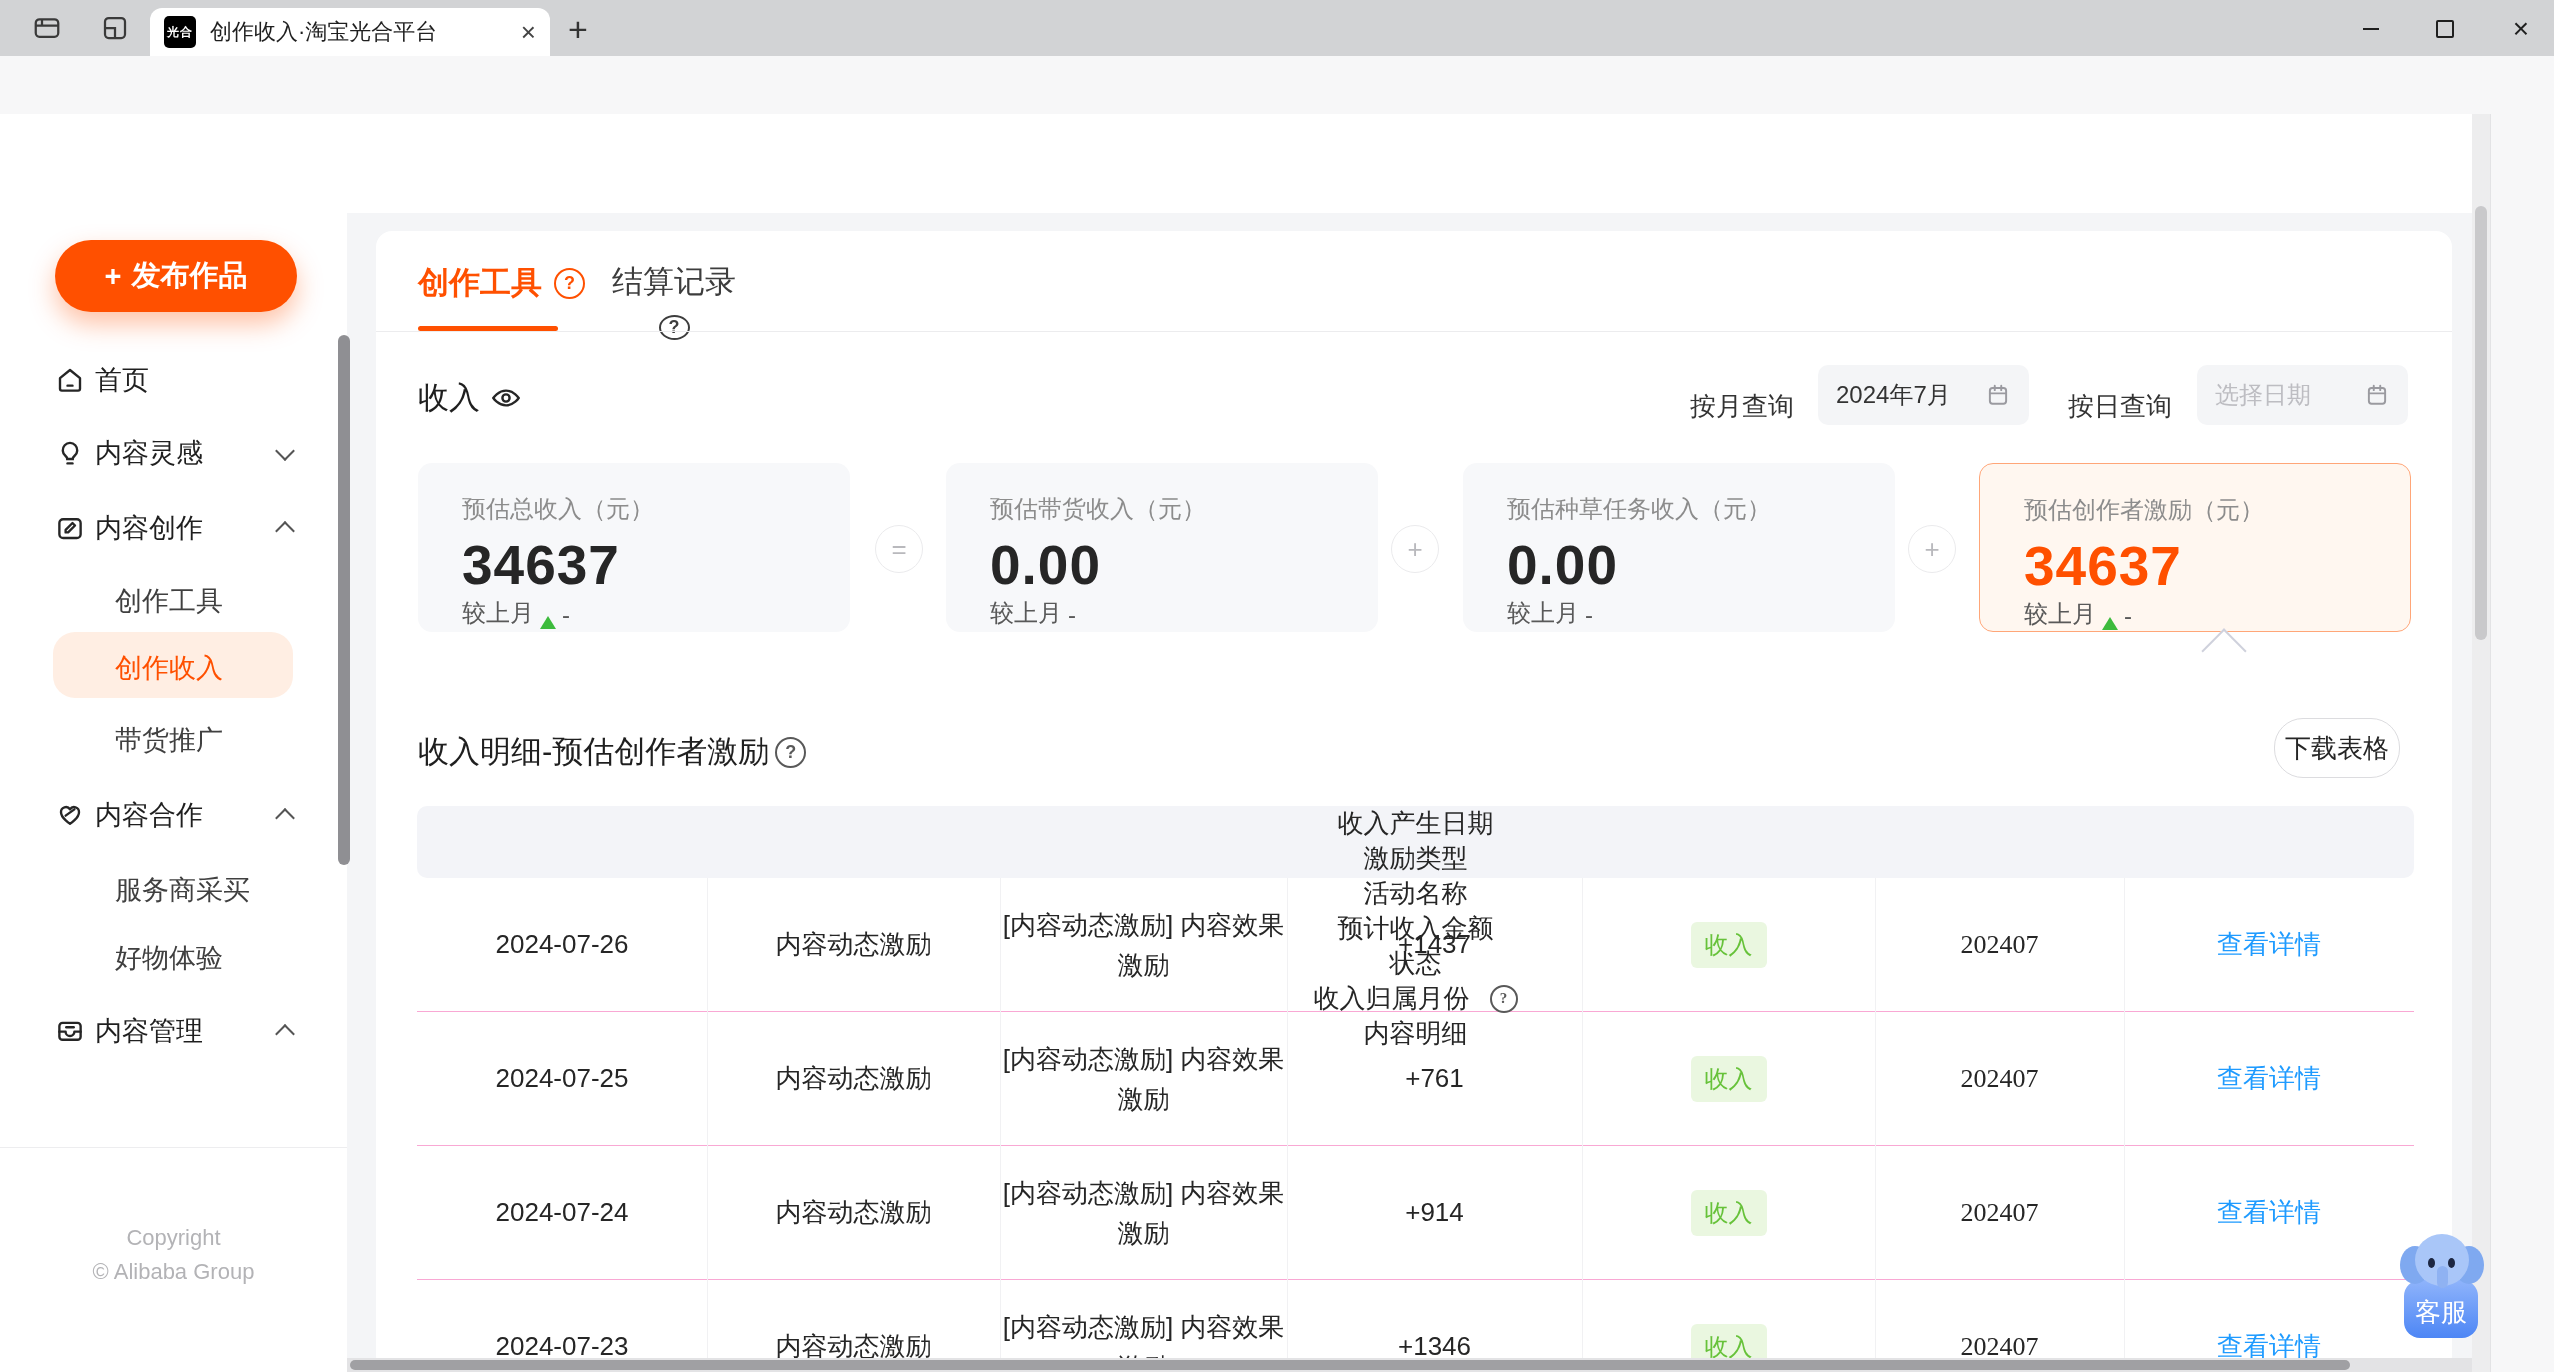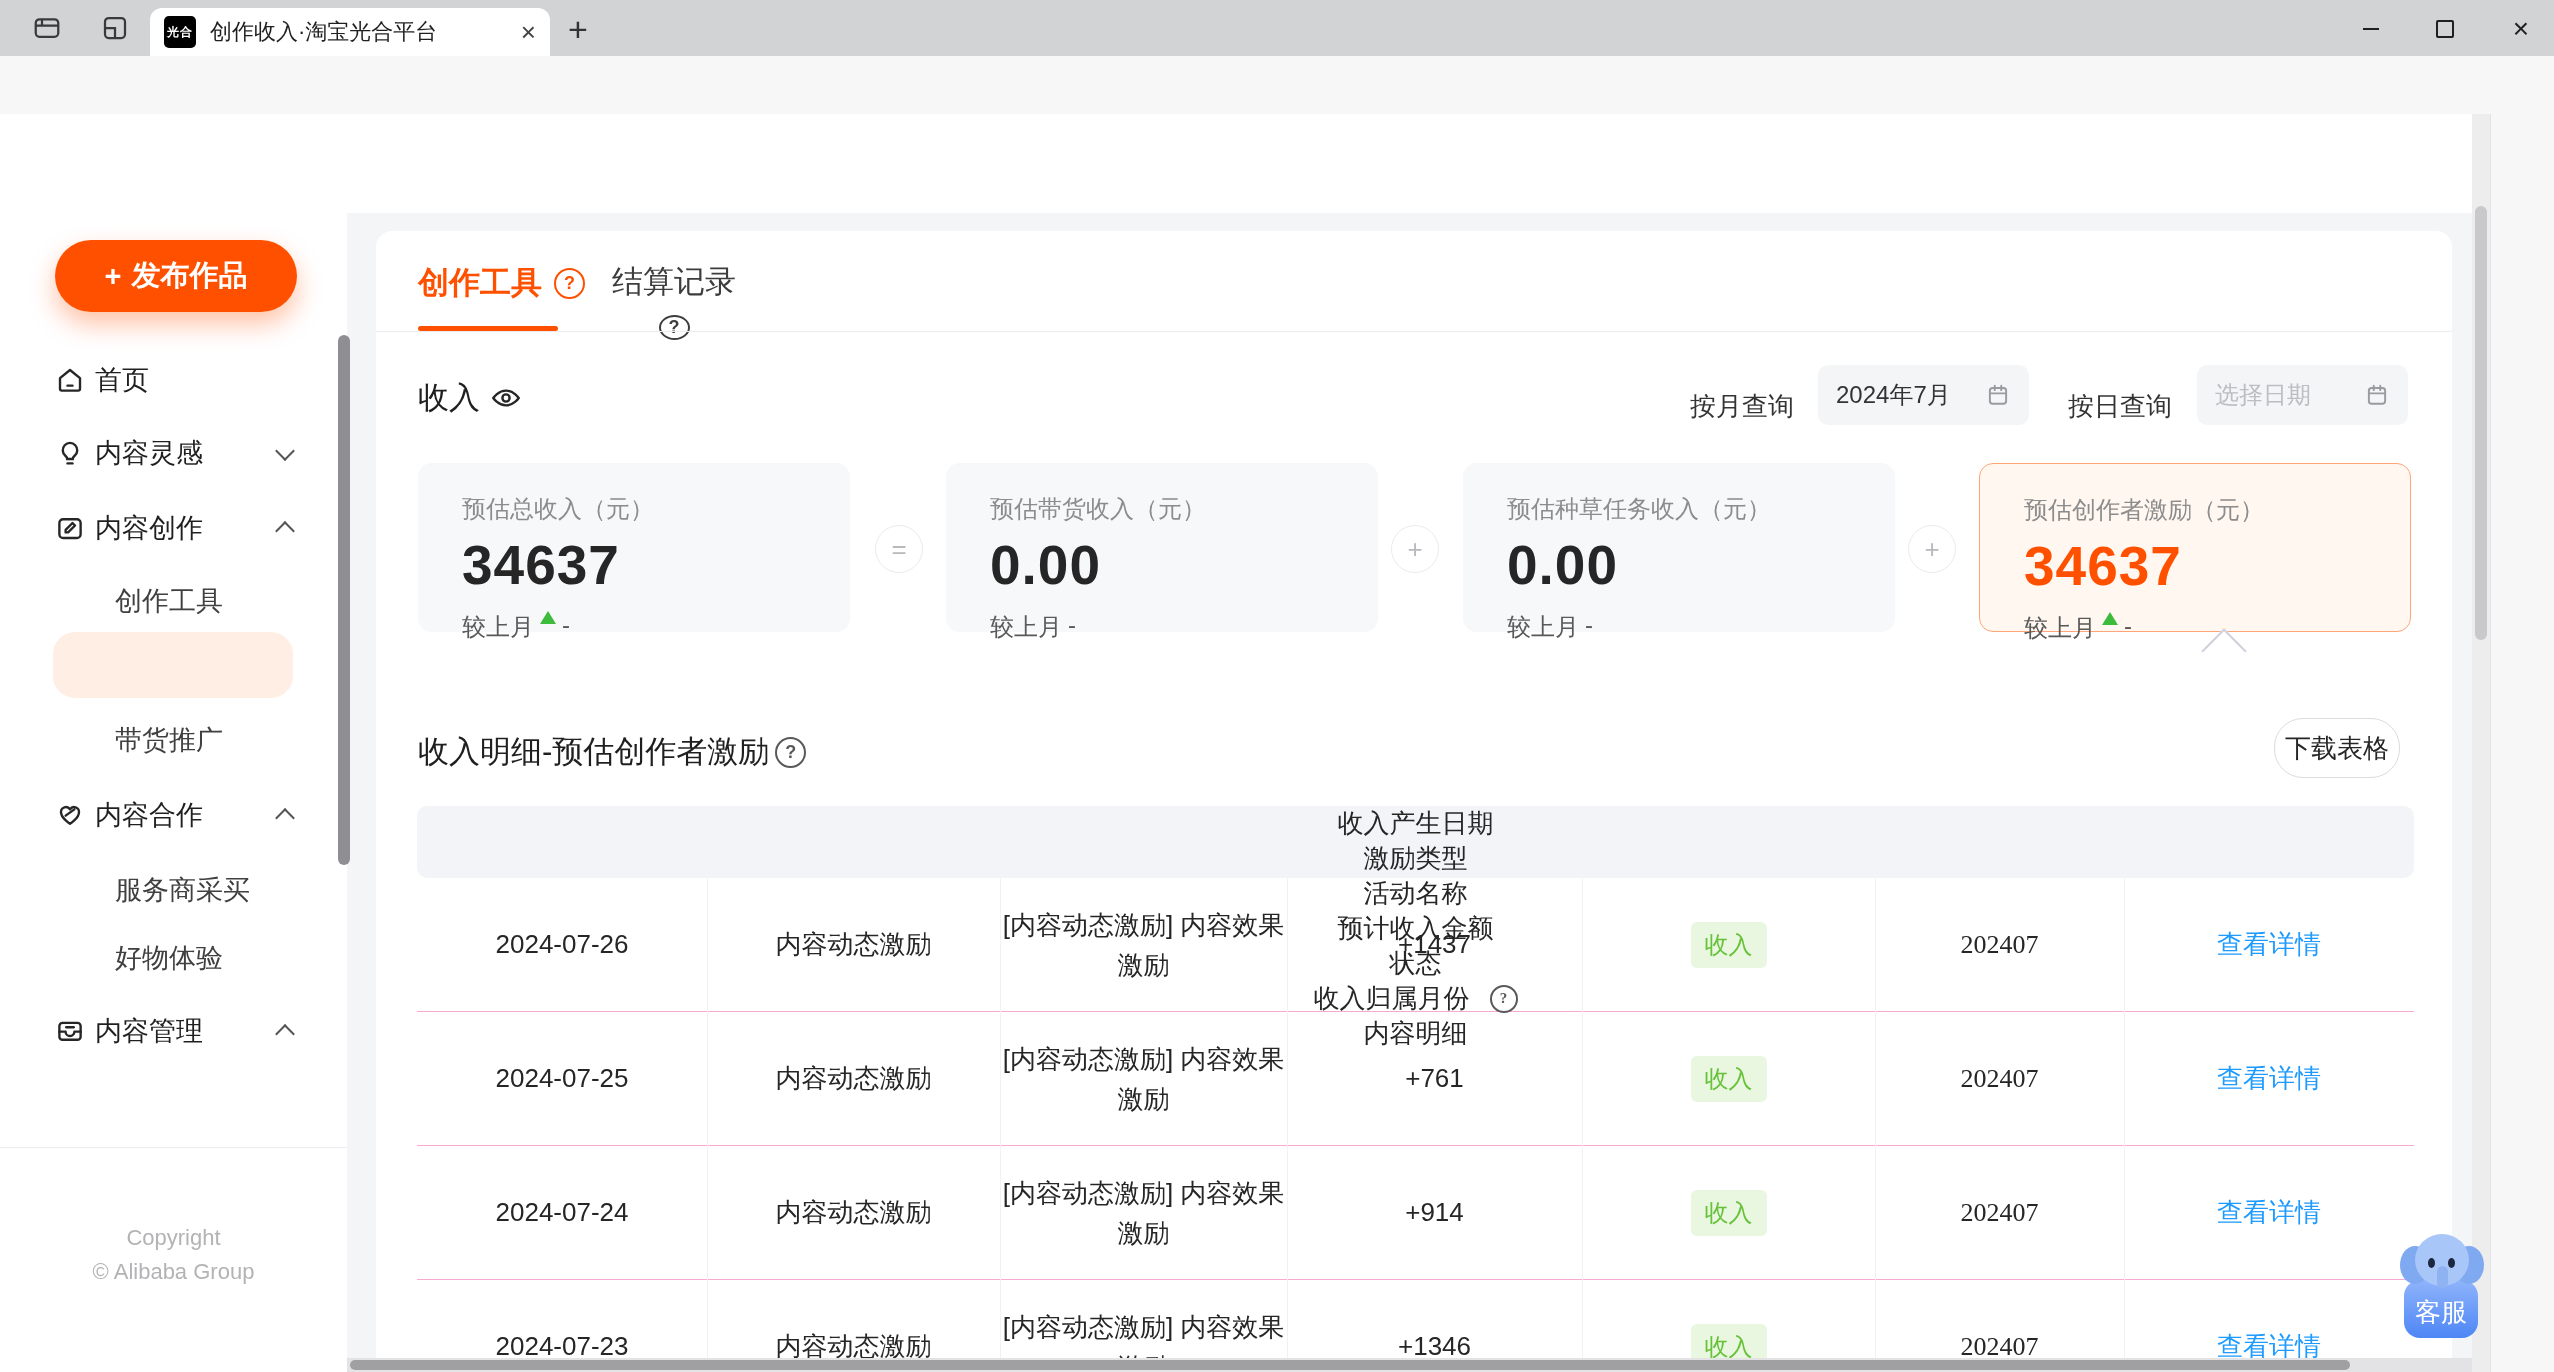--- a/index.html
+++ b/index.html
@@ -90,21 +90,21 @@
   .date-input{height:60px;background:#f4f5f7;border-radius:10px;display:flex;align-items:center;
               justify-content:space-between;padding:0 18px;box-sizing:border-box;font-size:24px;}
   .placeholder{color:#bdbdc2;}
   .cal-icon{color:#9a9aa0;}
 
   .stat-card{top:232px;width:432px;height:169px;background:#f7f8fa;border-radius:14px;box-sizing:border-box;padding:30px 0 0 44px;}
   .stat-card.hl{background:#fff7f0;border:1.5px solid #ffa678;}
   .stat-label{font-size:24px;color:#8c8c8c;}
   .stat-value{font-size:55px;font-weight:bold;color:#262626;margin-top:8px;letter-spacing:1px;}
   .hl .stat-value{color:#ff5000;}
-  .stat-compare{font-size:24px;color:#595959;margin-top:14px;display:flex;align-items:flex-start;gap:6px;}
+  .stat-compare{font-size:24px;color:#595959;display:flex;align-items:flex-end;gap:6px;}
   .tri-up{width:0;height:0;border-left:8px solid transparent;border-right:8px solid transparent;border-bottom:13px solid #3dbb3d;}
   .op-circle{top:294px;width:46px;height:46px;border-radius:50%;background:#fff;border:1px solid #ebebed;
              color:#b9b9bd;font-size:26px;display:flex;align-items:center;justify-content:center;}
   .caret-up{left:1832px;top:404px;width:30px;height:30px;border-left:2px solid #cfd1dc;border-top:2px solid #cfd1dc;
             transform:rotate(45deg);background:#fff;}
 
   .detail-title{left:42px;top:500px;font-size:31px;color:#1f1f1f;font-weight:500;display:flex;align-items:center;gap:6px;}
   .download-btn{left:1898px;top:487px;width:124px;height:58px;border:1px solid #dcdcdf;border-radius:29px;background:#fff;
                 font-size:26px;color:#262626;display:flex;align-items:center;justify-content:center;}
 
@@ -326,20 +326,23 @@
           </svg>
       </span>
       <span class="nav-label">内容创作</span>
       <span class="nav-chevron chev-up"></span>
     </div>
 
     <div class="abs nav-item" style="top:362px;">
       <span class="nav-sub-label">创作工具</span>
     </div>
 
+    <div class="abs nav-item" style="top:429px;">
+      <span class="nav-sub-label active-label">创作收入</span>
+    </div>
 
     <div class="abs nav-item" style="top:501px;">
       <span class="nav-sub-label">带货推广</span>
     </div>
 
     <div class="abs nav-item" style="top:576px;">
       <span class="nav-icon">
         <svg viewBox="0 0 24 24" width="30" height="30" fill="none" stroke="#262626" stroke-width="1.9" stroke-linecap="round" stroke-linejoin="round">
             <path d="M12 19S4.8 14.4 4.8 9.7A3.9 3.9 0 0 1 12 7.5a3.9 3.9 0 0 1 7.2 2.2C19.2 14.4 12 19 12 19z"></path>
             <path d="M8.5 12.5l7-5"></path>

